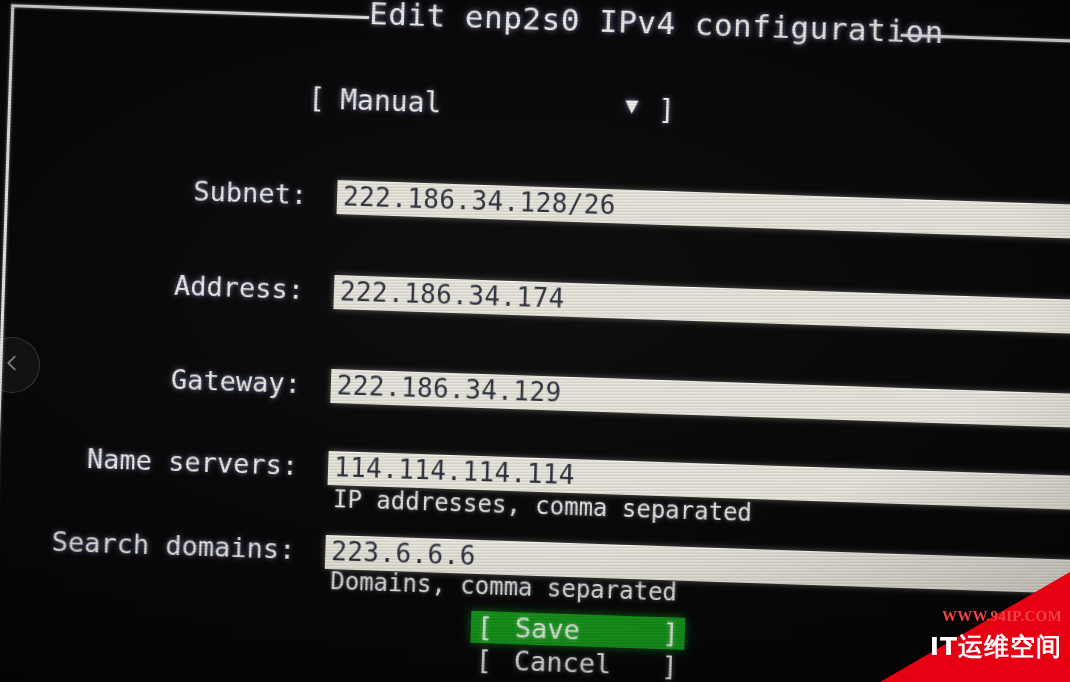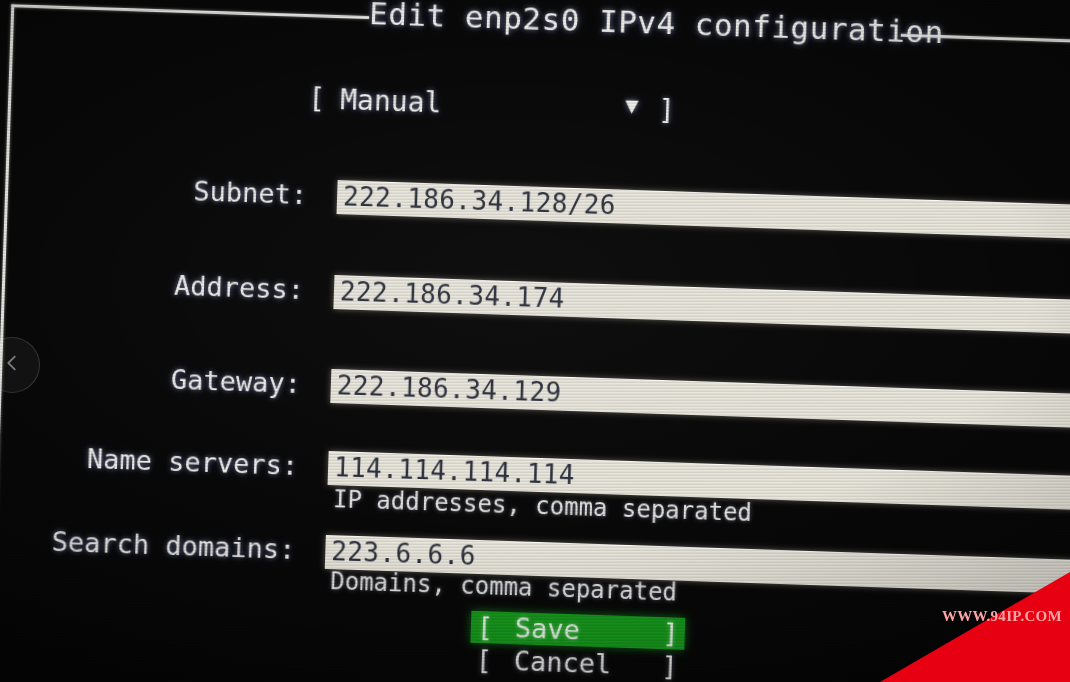--- a/index.html
+++ b/index.html
@@ -211,21 +211,21 @@
     clip-path: polygon(100% 0%, 100% 100%, 0% 100%);
   }
   #wm .wm-url {
     position: absolute;
     right: 8px;
     top: 36px;
     font-family: "Liberation Serif", "DejaVu Serif", serif;
     font-weight: bold;
     font-size: 15px;
     letter-spacing: 0.3px;
-    color: #fca5a5;
+    color: #ef4444;
     white-space: nowrap;
   }
   #wm .wm-name {
     position: absolute;
     right: 8px;
     top: 58px;
     font-family: "DejaVu Sans", "Liberation Sans", sans-serif;
     font-weight: bold;
     font-size: 25px;
     letter-spacing: 1px;
@@ -314,15 +314,16 @@
     <span>
       <svg width="22" height="22" viewBox="0 0 24 24" fill="none" stroke="#cfcfcf" stroke-width="2" stroke-linecap="round" stroke-linejoin="round">
         <polyline points="15 5 8 12 15 19"></polyline>
       </svg>
     </span>
   </div>
 
   <div id="wm">
     <div class="tri"></div>
     <div class="wm-url">WWW.94IP.COM</div>
+    <div class="wm-name">IT运维空间</div>
   </div>
 
 </div>
 
 </body></html>

